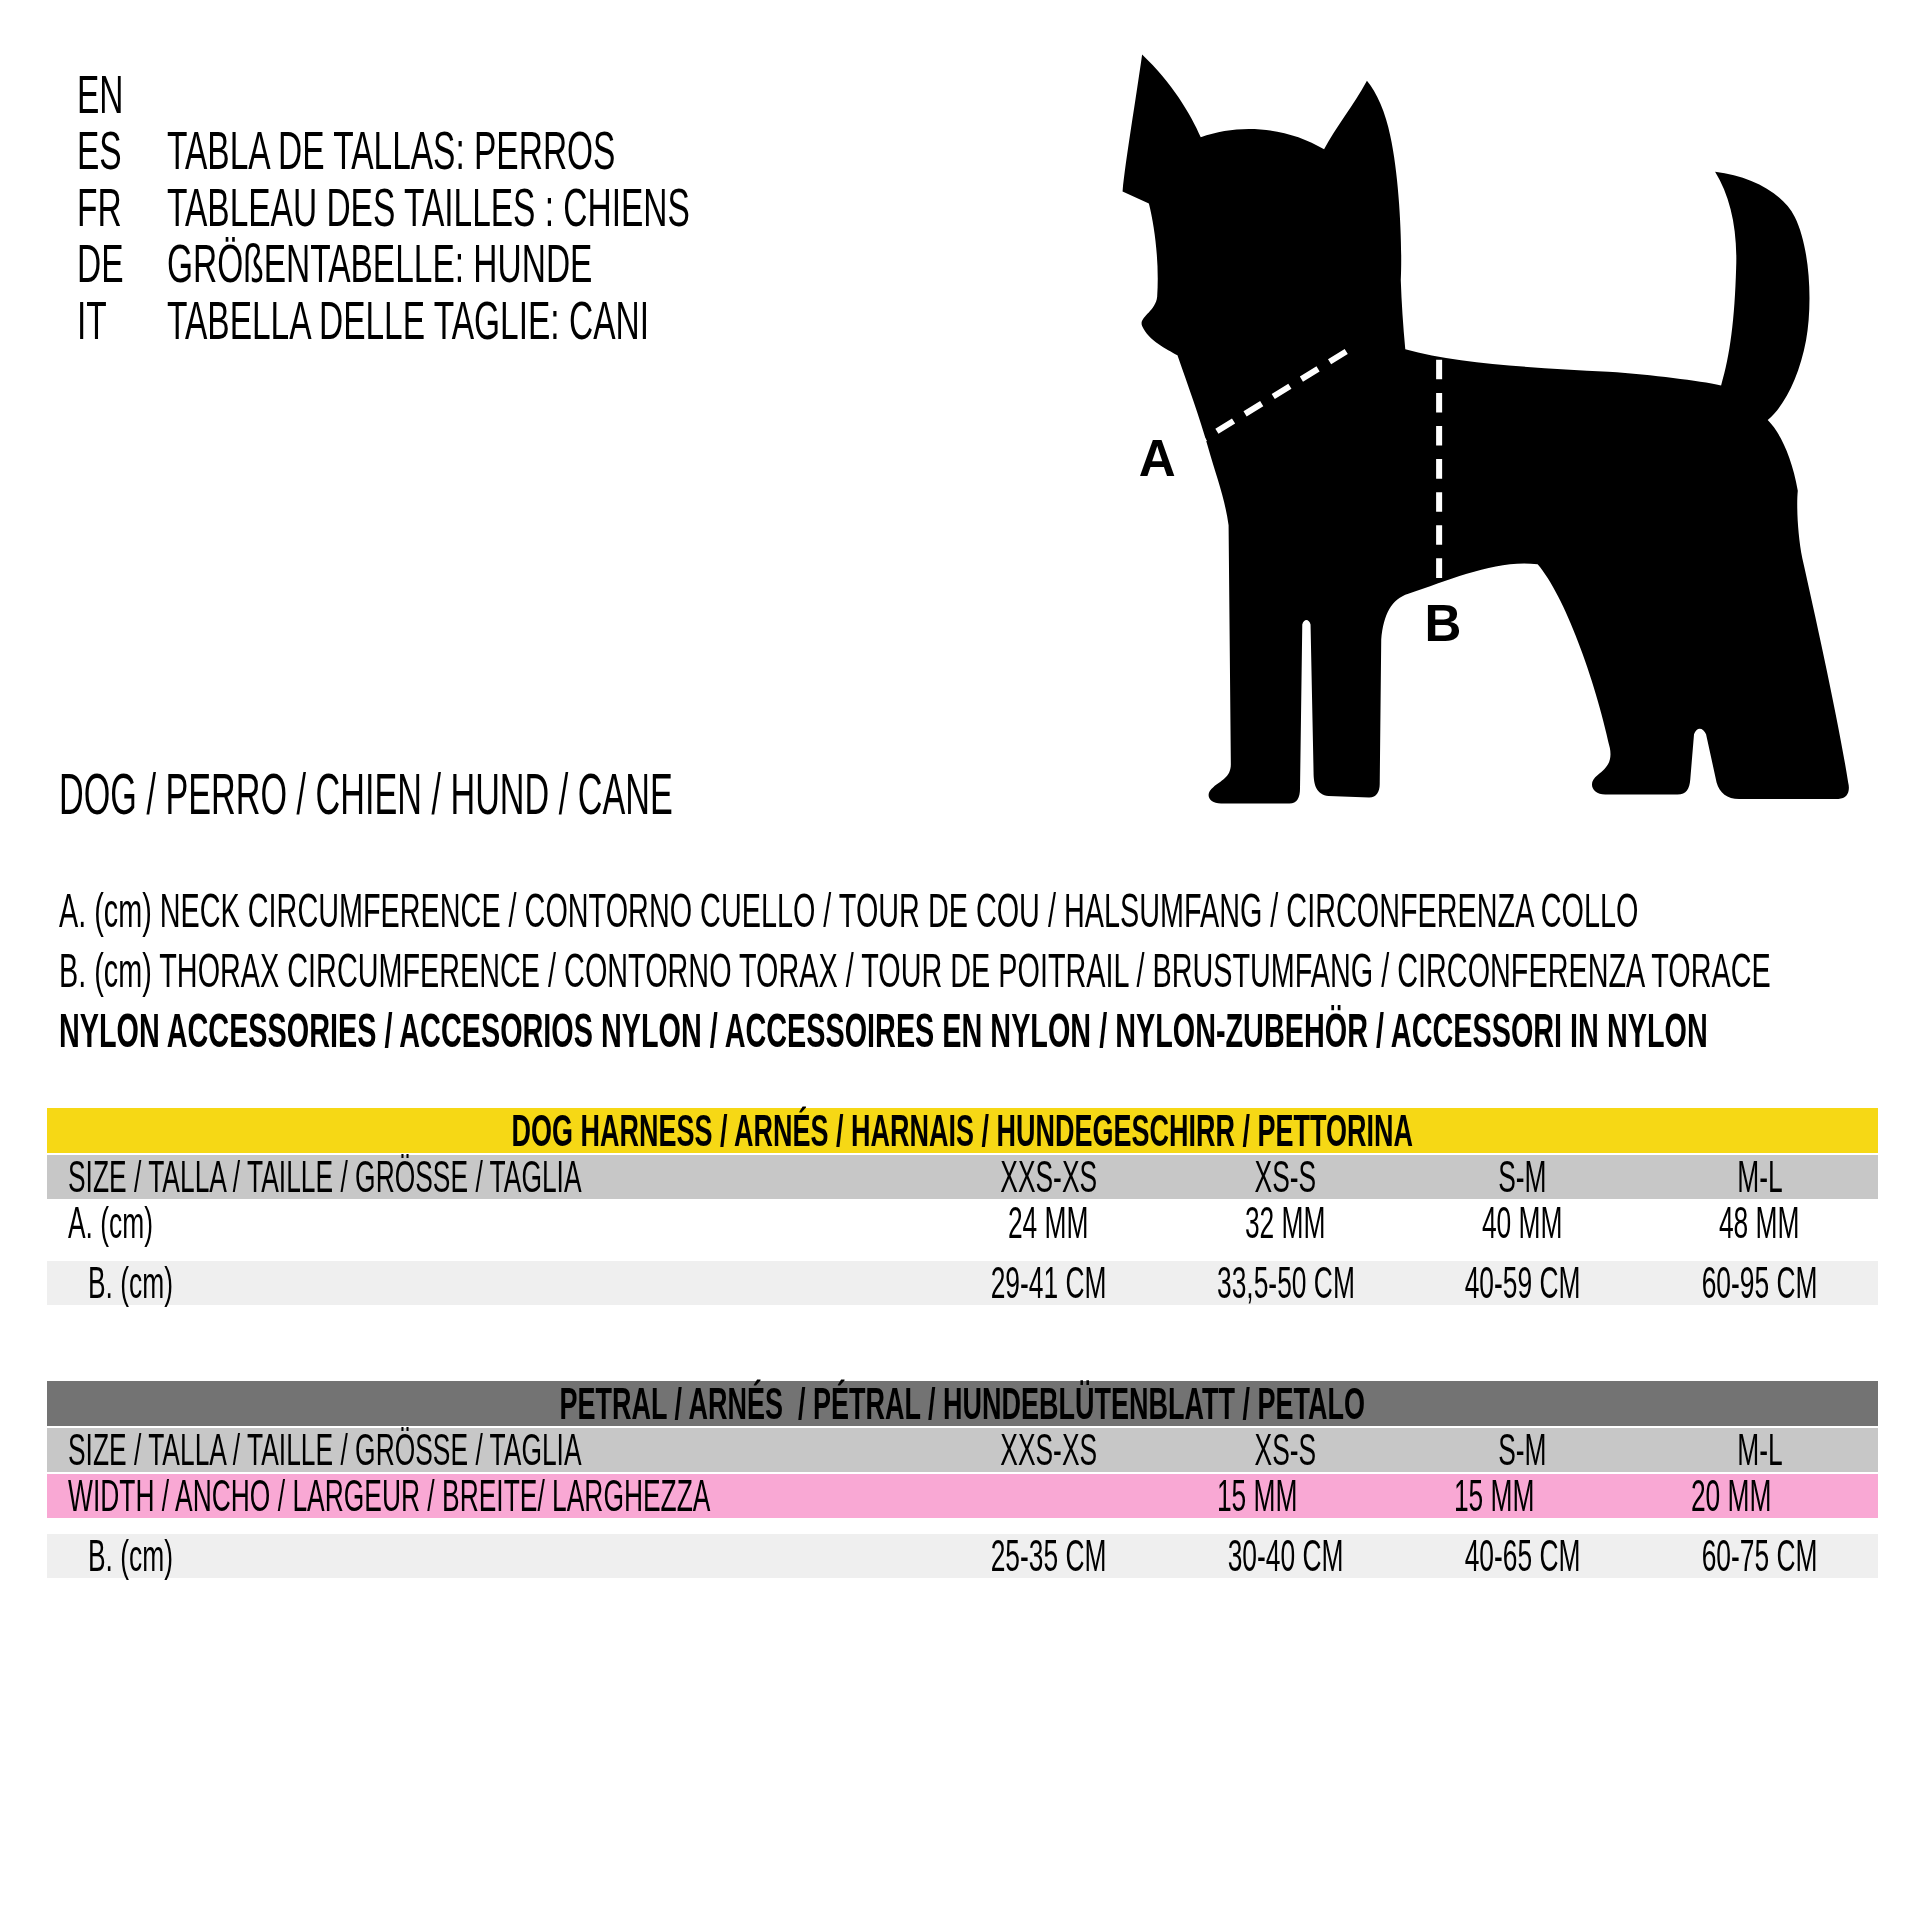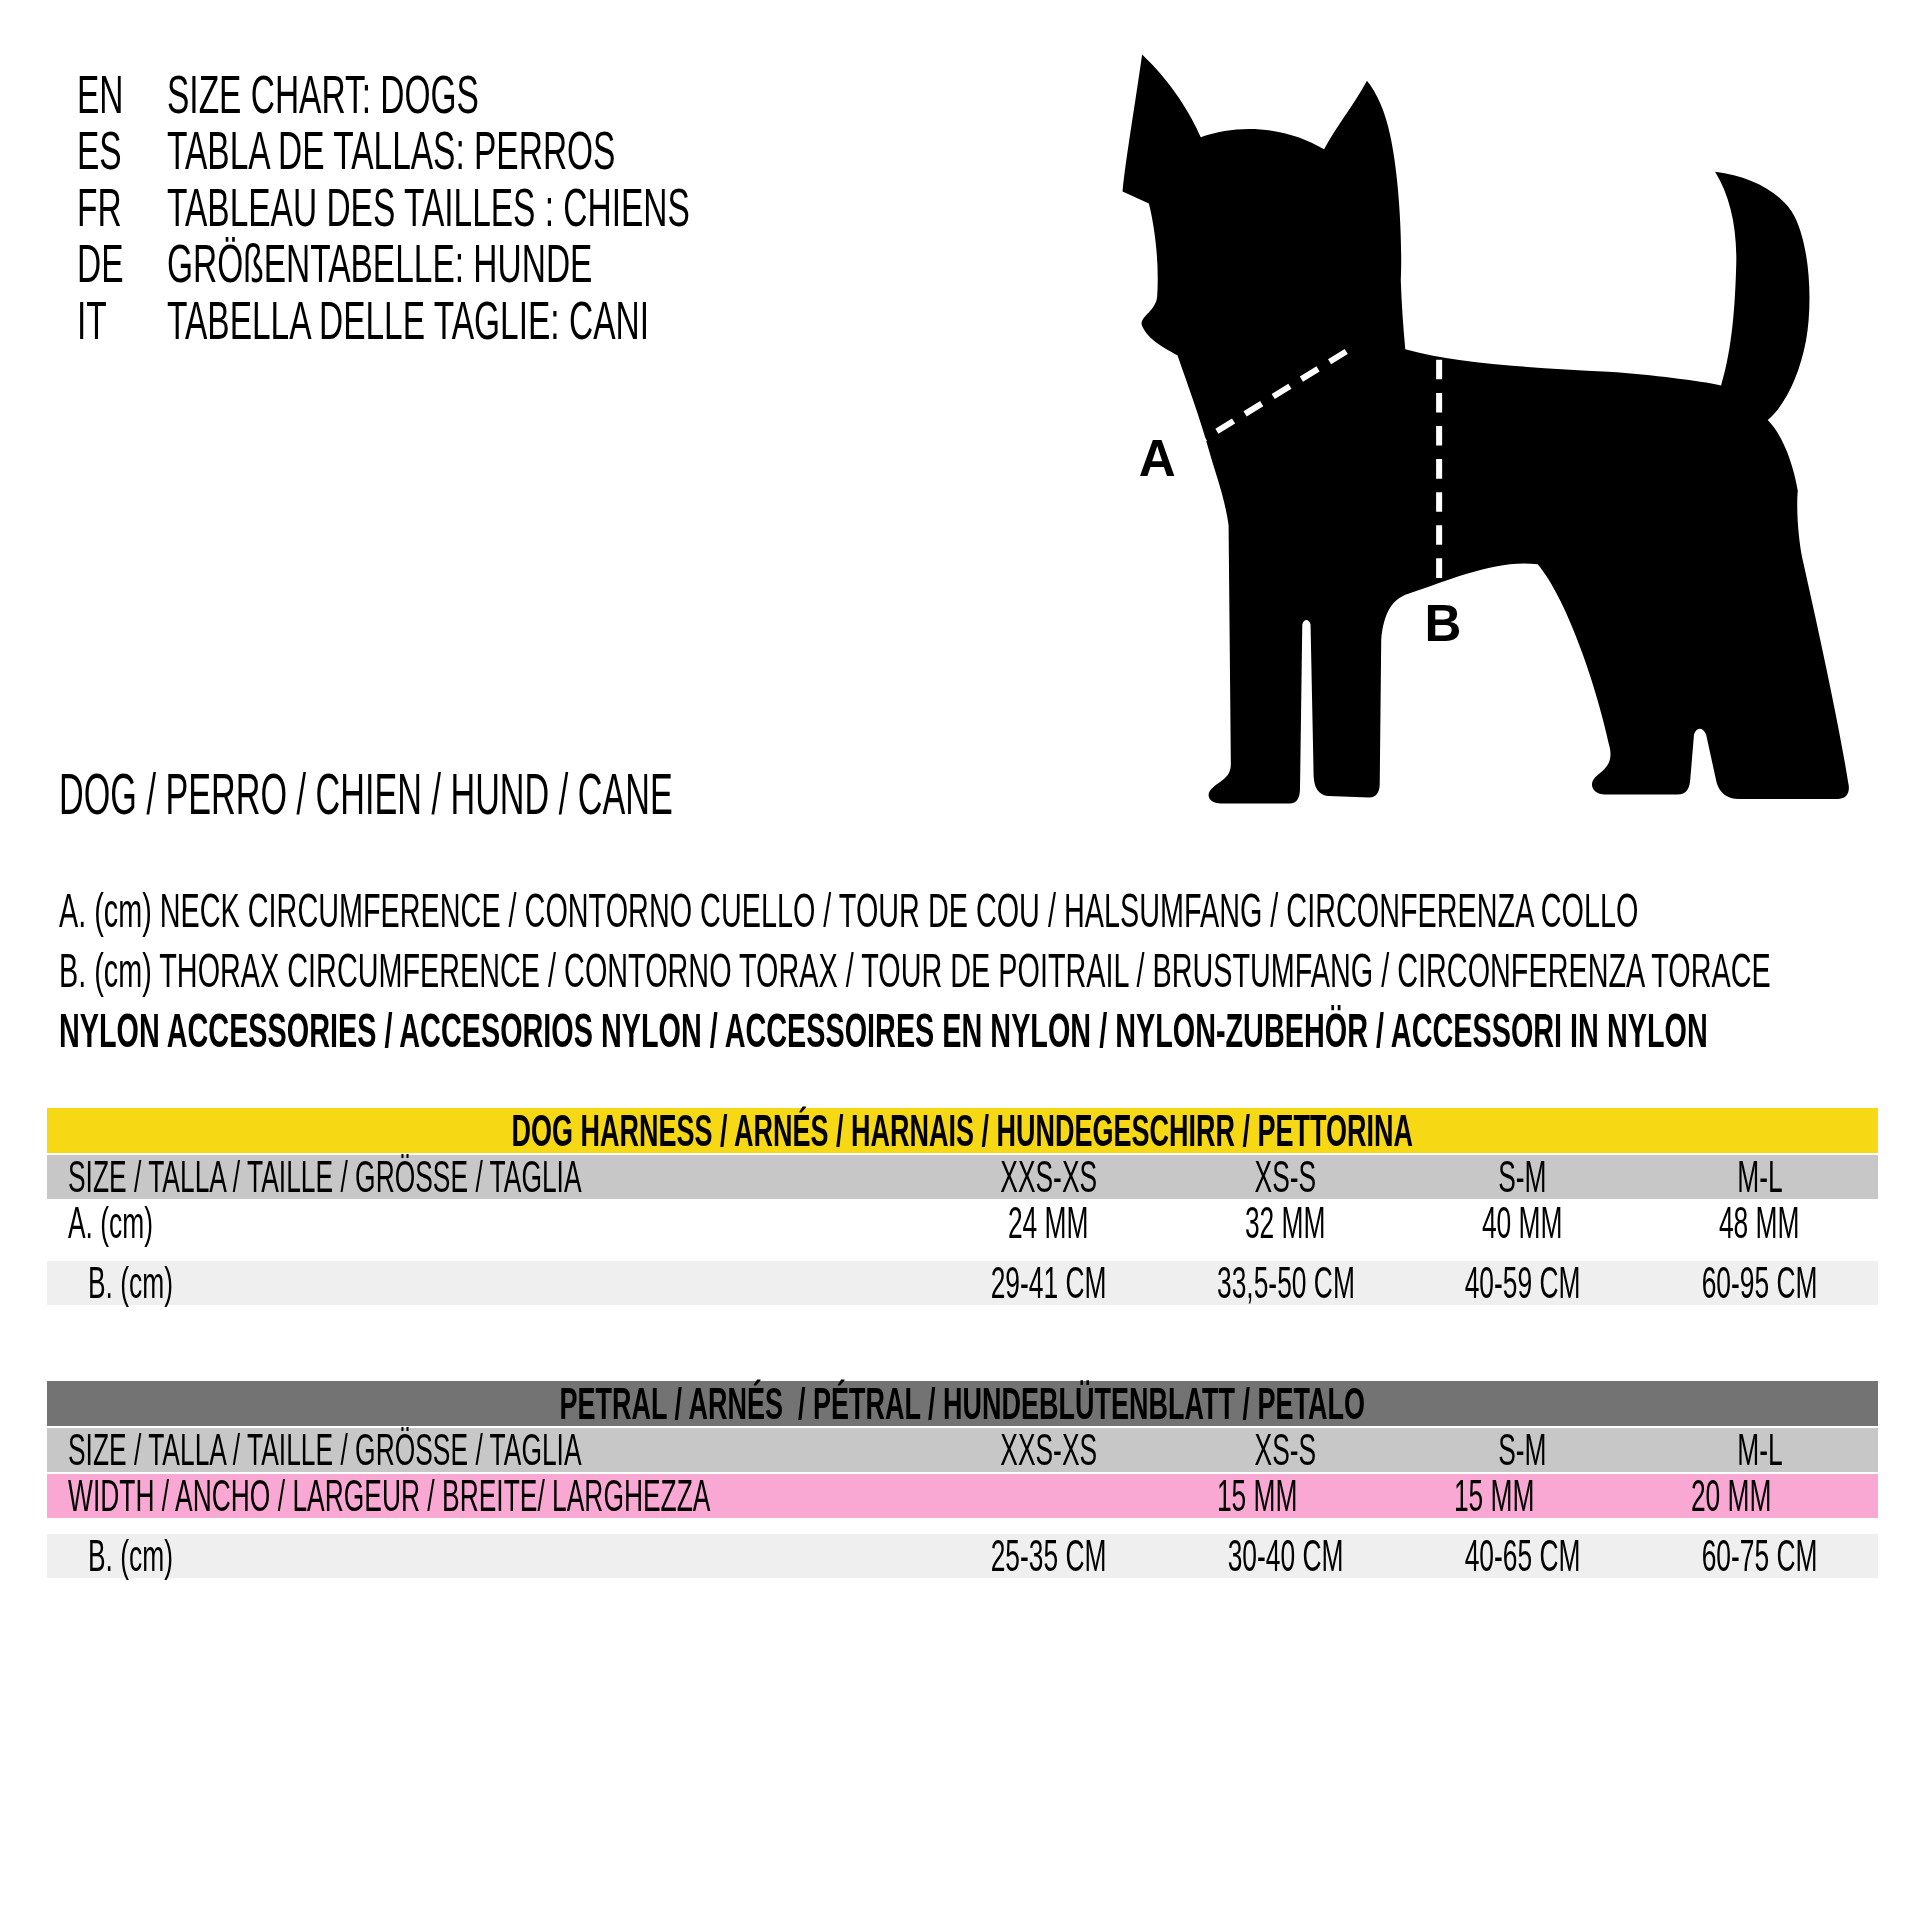--- a/index.html
+++ b/index.html
@@ -33,21 +33,20 @@
   svg text{font-family:"Liberation Sans",sans-serif;}
 </style>
 </head>
 <body>
 
 <div id="canvas">
 
   <div>
     <div class="lang-row" style="top:66px">
       <span class="lang-code"><span class="cx62">EN</span></span>
-      <span><span class="cx62">SIZE CHART: DOGS</span></span>
     </div>
     <div class="lang-row" style="top:122px">
       <span class="lang-code"><span class="cx62">ES</span></span>
       <span><span class="cx62">TABLA DE TALLAS: PERROS</span></span>
     </div>
     <div class="lang-row" style="top:179px">
       <span class="lang-code"><span class="cx62">FR</span></span>
       <span><span class="cx62">TABLEAU DES TAILLES : CHIENS</span></span>
     </div>
     <div class="lang-row" style="top:235px">

